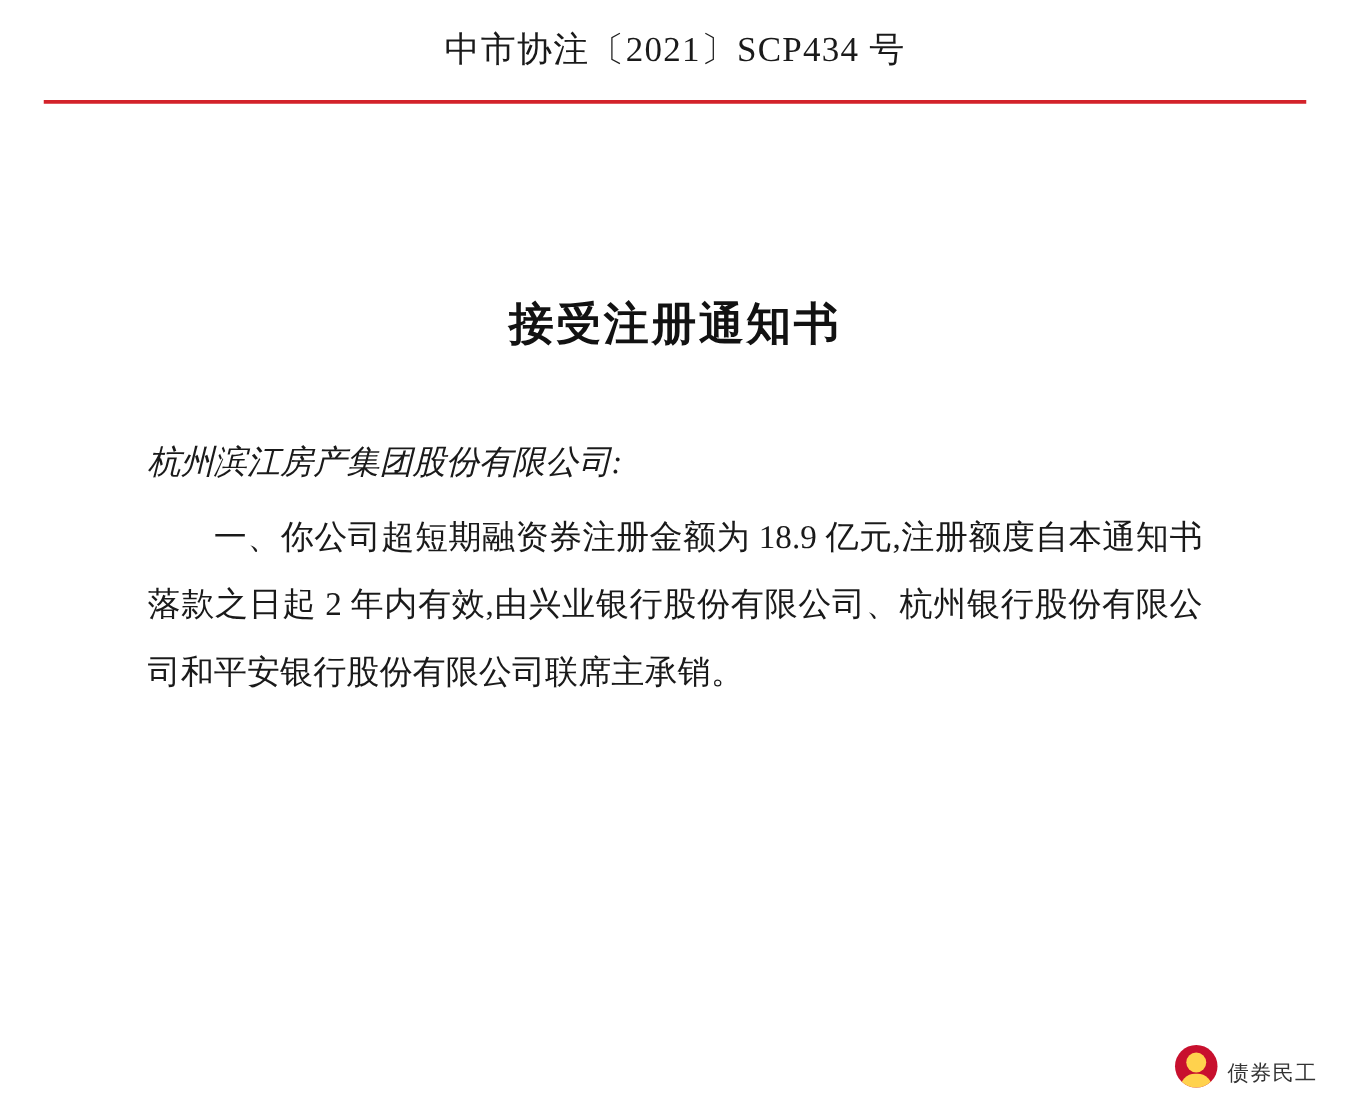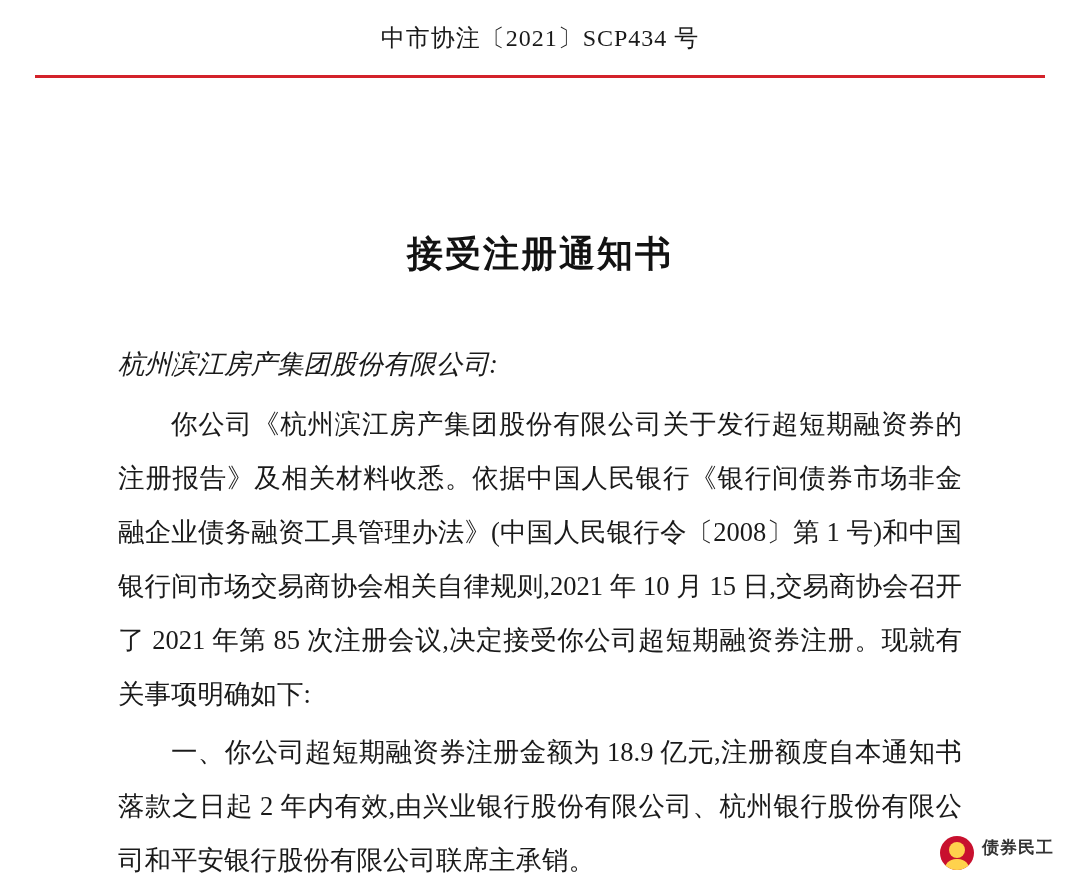--- a/index.html
+++ b/index.html
@@ -19,21 +19,21 @@
   .page {
     position: relative;
     width: 1080px;
     height: 896px;
     box-sizing: border-box;
   }
 
   
   .doc-number {
     text-align: center;
-    font-size: 24px;
+    font-size: 28px;
     line-height: 1.2;
     letter-spacing: 1px;
     padding-top: 24px;
     color: #1a1a1a;
     font-family: "Liberation Serif", "DejaVu Serif", serif;
     white-space: pre;
   }
 
   
   .red-rule {
@@ -76,26 +76,25 @@
   .para + .para {
     margin-top: 4px;
   }
 
   
   .badge {
     position: absolute;
     right: 18px;
     bottom: 22px;
     display: flex;
-    align-items: flex-start;
+    align-items: flex-end;
     gap: 8px;
     background: rgba(255,255,255,0.82);
     padding: 4px 8px 4px 4px;
     border-radius: 20px;
-    font-weight: bold;
   }
   .badge-avatar {
     width: 34px;
     height: 34px;
     border-radius: 50%;
     background: #c8102e;
     position: relative;
     flex: 0 0 auto;
     overflow: hidden;
   }
@@ -130,21 +129,20 @@
 
   <div class="doc-number">中市协注〔2021〕SCP434 号</div>
 
   <div class="red-rule"></div>
 
   <div class="doc-title">接受注册通知书</div>
 
   <div class="body-block">
     <p class="salutation">杭州滨江房产集团股份有限公司:</p>
 
-    <p class="para">你公司《杭州滨江房产集团股份有限公司关于发行超短期融资券的注册报告》及相关材料收悉。依据中国人民银行《银行间债券市场非金融企业债务融资工具管理办法》(中国人民银行令〔2008〕第 1 号)和中国银行间市场交易商协会相关自律规则,2021 年 10 月 15 日,交易商协会召开了 2021 年第 85 次注册会议,决定接受你公司超短期融资券注册。现就有关事项明确如下:</p>
 
     <p class="para">一、你公司超短期融资券注册金额为 18.9 亿元,注册额度自本通知书落款之日起 2 年内有效,由兴业银行股份有限公司、杭州银行股份有限公司和平安银行股份有限公司联席主承销。</p>
   </div>
 
   <div class="badge">
     <span class="badge-avatar"></span>
     <span class="badge-text">债券民工</span>
   </div>
 
 </div>

